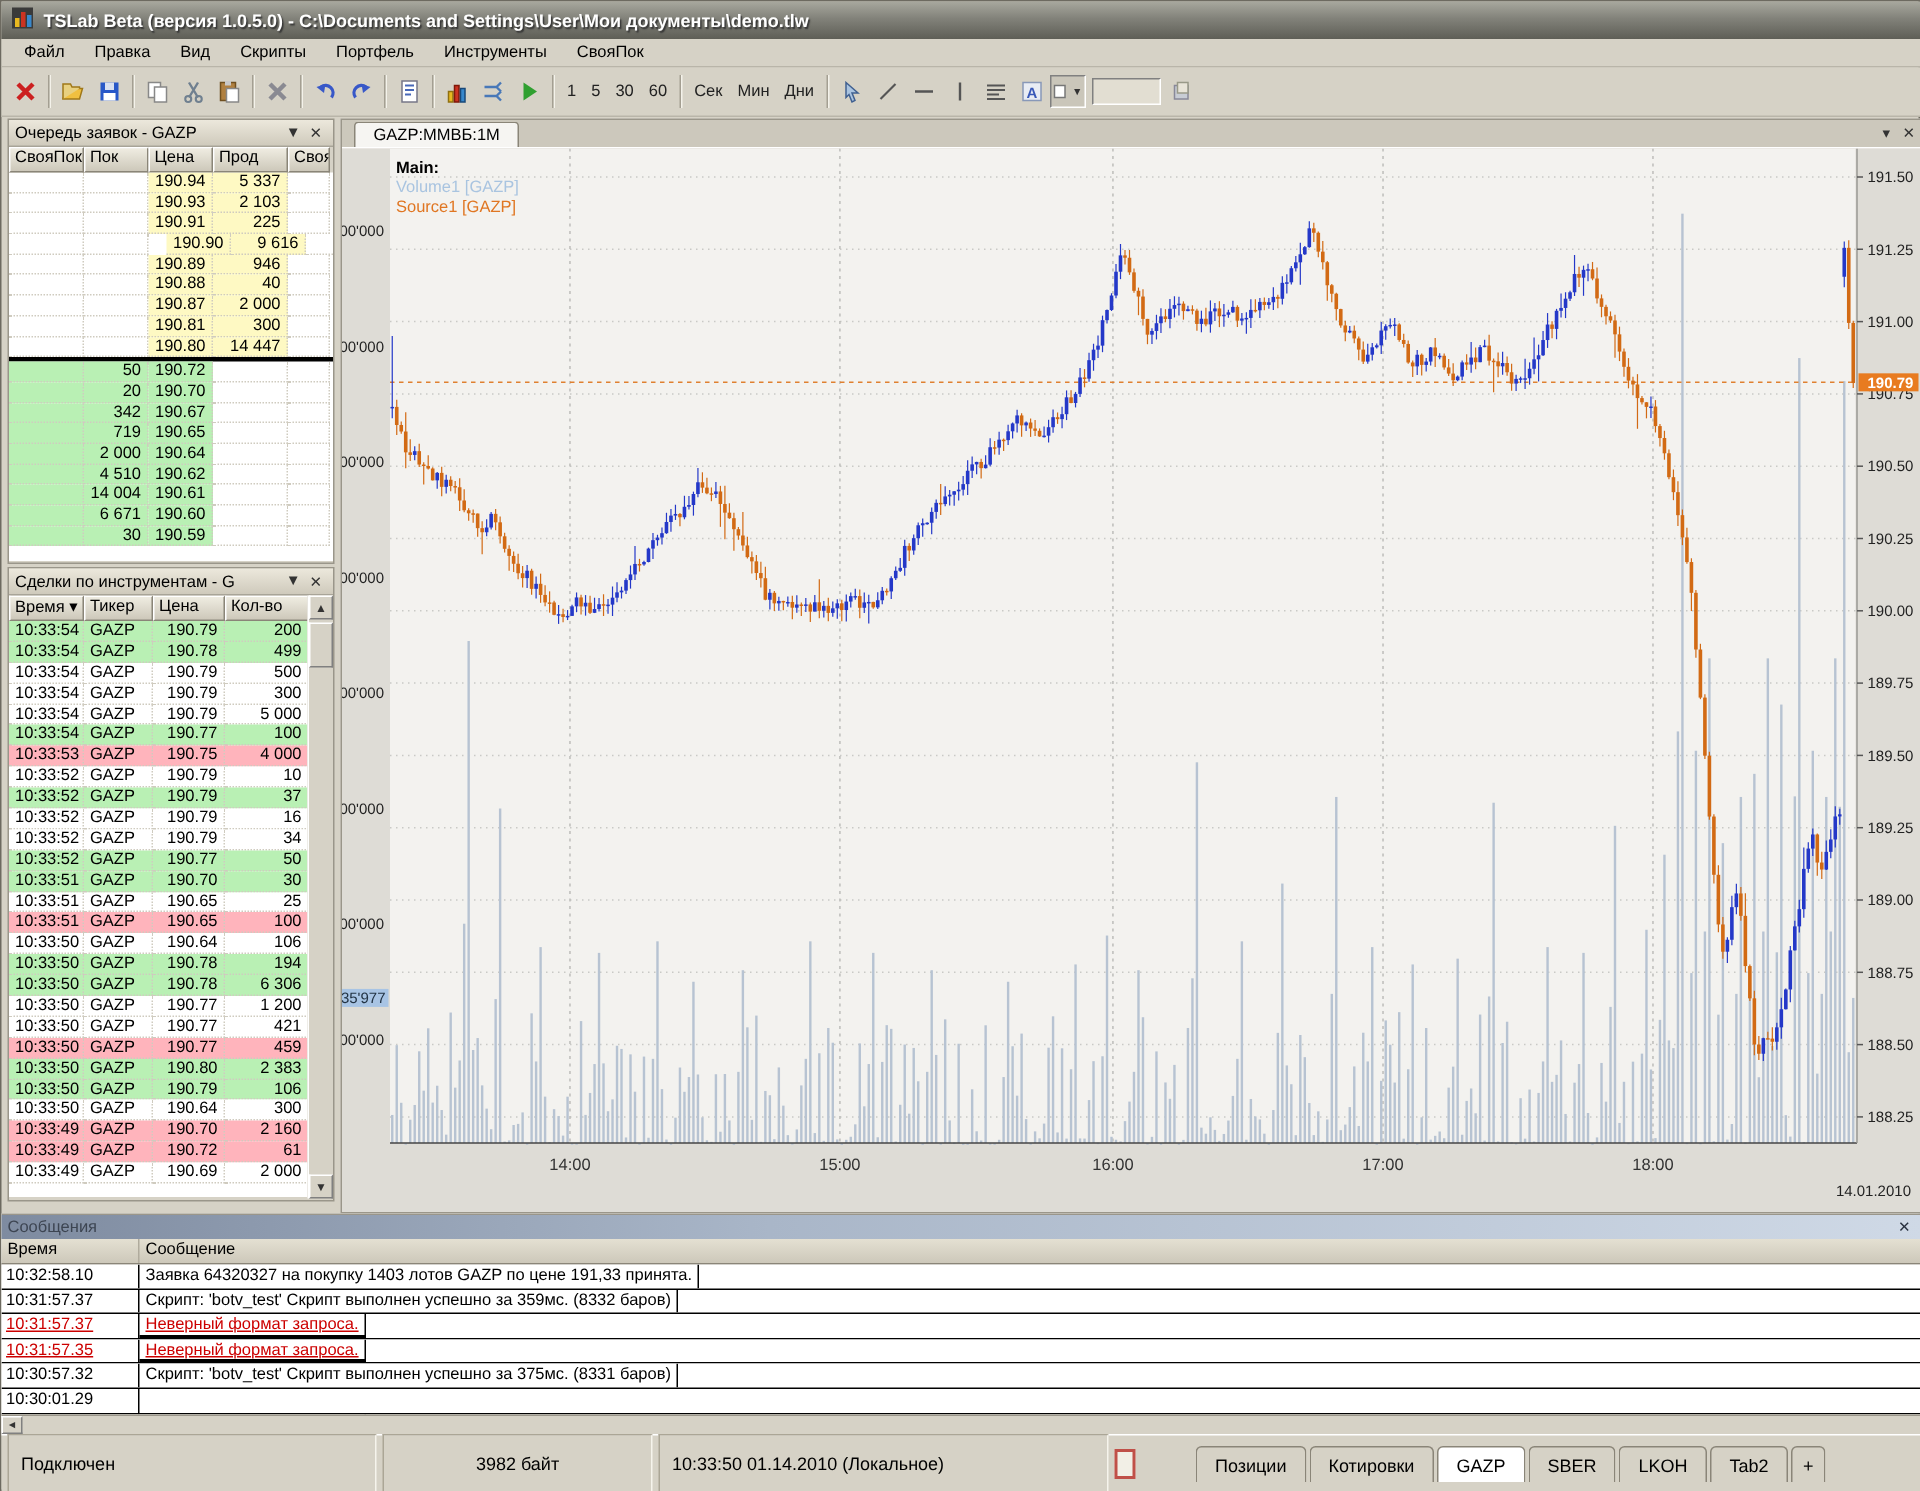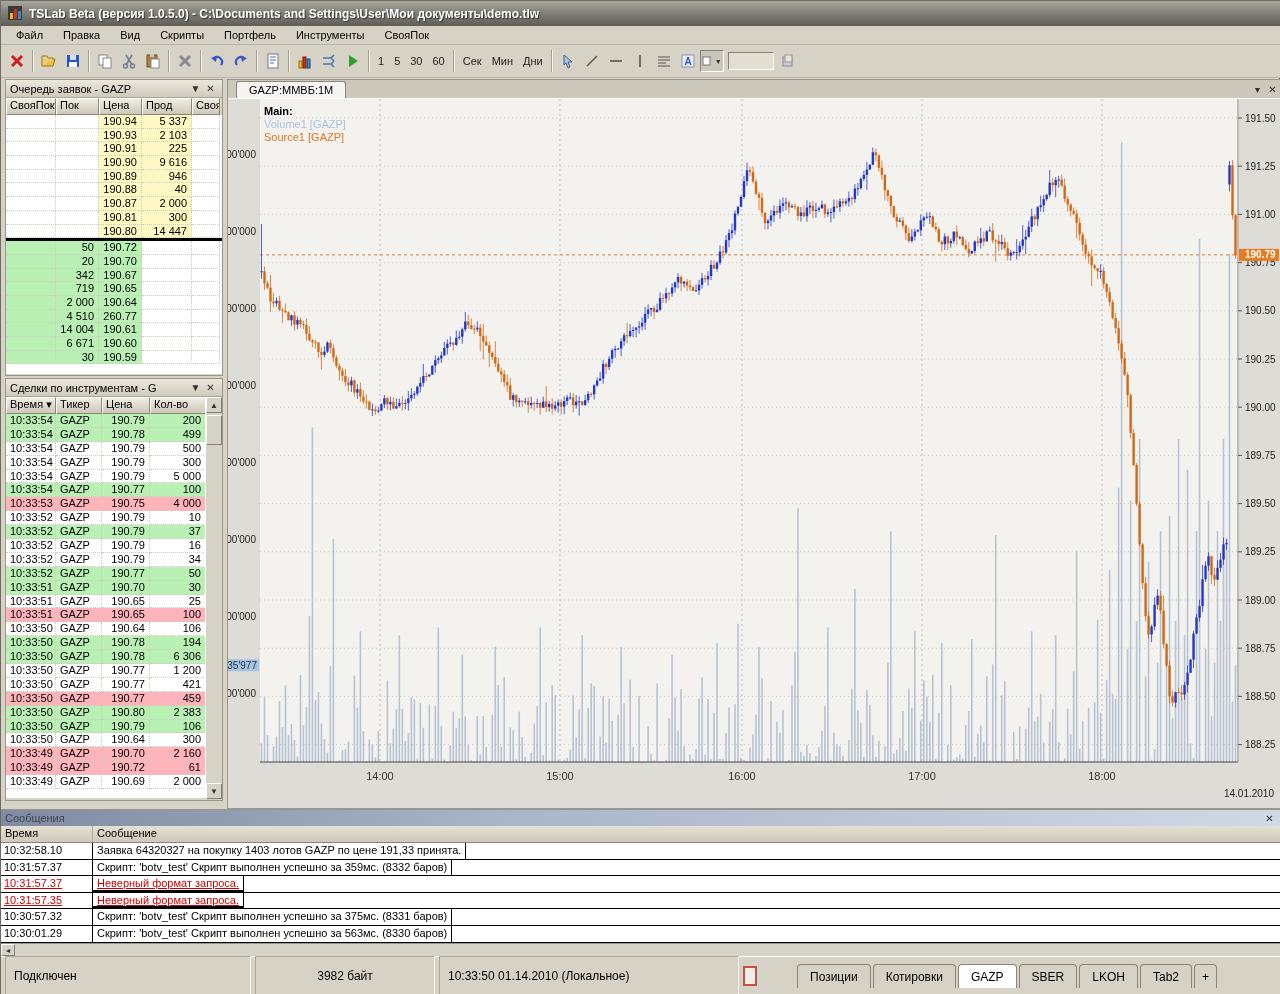--- a/index.html
+++ b/index.html
@@ -286,21 +286,21 @@
         <div style="display: flex;">
           <span class="cell" style="width: 50px; flex: 0 0 50px;"></span>
           <span class="cell num" style="width: 43px; flex: 0 0 43px;"></span>
           <span class="cell ask-bg num" style="width: 43px; flex: 0 0 43px;">190.91</span>
           <span class="cell ask-bg num" style="width: 50px; flex: 0 0 50px;">225</span>
           <span class="cell num" style="width: 28px; flex: 0 0 28px;"></span>
         </div>
         <div style="display: flex;">
           <span class="cell" style="width: 50px; flex: 0 0 50px;"></span>
           <span class="cell num" style="width: 43px; flex: 0 0 43px;"></span>
-          <span class="cell ask-bg num" style="width: 43px; flex: 0 0 43px;">190.90</span>
+          <span class="cell ask-bg num" style="width: 43px; flex: 0 0 43px; margin-left: 12px;">190.90</span>
           <span class="cell ask-bg num" style="width: 50px; flex: 0 0 50px;">9 616</span>
           <span class="cell num" style="width: 28px; flex: 0 0 28px;"></span>
         </div>
         <div style="display: flex;">
           <span class="cell" style="width: 50px; flex: 0 0 50px;"></span>
           <span class="cell num" style="width: 43px; flex: 0 0 43px;"></span>
           <span class="cell ask-bg num" style="width: 43px; flex: 0 0 43px;">190.89</span>
           <span class="cell ask-bg num" style="width: 50px; flex: 0 0 50px;">946</span>
           <span class="cell num" style="width: 28px; flex: 0 0 28px;"></span>
         </div>
@@ -364,21 +364,21 @@
         <div style="display: flex;">
           <span class="cell bid-bg" style="width: 50px; flex: 0 0 50px;"></span>
           <span class="cell bid-bg num" style="width: 43px; flex: 0 0 43px;">2 000</span>
           <span class="cell bid-bg num" style="width: 43px; flex: 0 0 43px;">190.64</span>
           <span class="cell num" style="width: 50px; flex: 0 0 50px;"></span>
           <span class="cell num" style="width: 28px; flex: 0 0 28px;"></span>
         </div>
         <div style="display: flex;">
           <span class="cell bid-bg" style="width: 50px; flex: 0 0 50px;"></span>
           <span class="cell bid-bg num" style="width: 43px; flex: 0 0 43px;">4 510</span>
-          <span class="cell bid-bg num" style="width: 43px; flex: 0 0 43px;">260.77</span>
+          <span class="cell bid-bg num" style="width: 43px; flex: 0 0 43px;">190.62</span>
           <span class="cell num" style="width: 50px; flex: 0 0 50px;"></span>
           <span class="cell num" style="width: 28px; flex: 0 0 28px;"></span>
         </div>
         <div style="display: flex;">
           <span class="cell bid-bg" style="width: 50px; flex: 0 0 50px;"></span>
           <span class="cell bid-bg num" style="width: 43px; flex: 0 0 43px;">14 004</span>
           <span class="cell bid-bg num" style="width: 43px; flex: 0 0 43px;">190.61</span>
           <span class="cell num" style="width: 50px; flex: 0 0 50px;"></span>
           <span class="cell num" style="width: 28px; flex: 0 0 28px;"></span>
         </div>
@@ -1677,21 +1677,20 @@
         <div class="msg-row msg-err">
           <span class="msg-time">10:31:57.35</span>
           <span class="msg-text" style="border-bottom: 2px solid rgb(0, 0, 0); text-decoration: underline;">Неверный формат запроса.</span>
         </div>
         <div class="msg-row">
           <span class="msg-time">10:30:57.32</span>
           <span class="msg-text">Скрипт: 'botv_test' Скрипт выполнен успешно за 375мс. (8331 баров)</span>
         </div>
         <div class="msg-row">
           <span class="msg-time">10:30:01.29</span>
-          <span class="msg-text">Скрипт: 'botv_test' Скрипт выполнен успешно за 563мс. (8330 баров)</span>
         </div>
         <div class="msg-row msg-err">
           <span class="msg-time">10:30:01.28</span>
           <span class="msg-text" style="border-bottom: 2px solid rgb(0, 0, 0); text-decoration: underline;">Неверный формат запроса.</span>
         </div>
       </div>
     <div id="msg-scroll">
       <div class="sb-btn" style="width:14px; height:12px; font-size:7px">◄</div>
     </div>
   </div>

